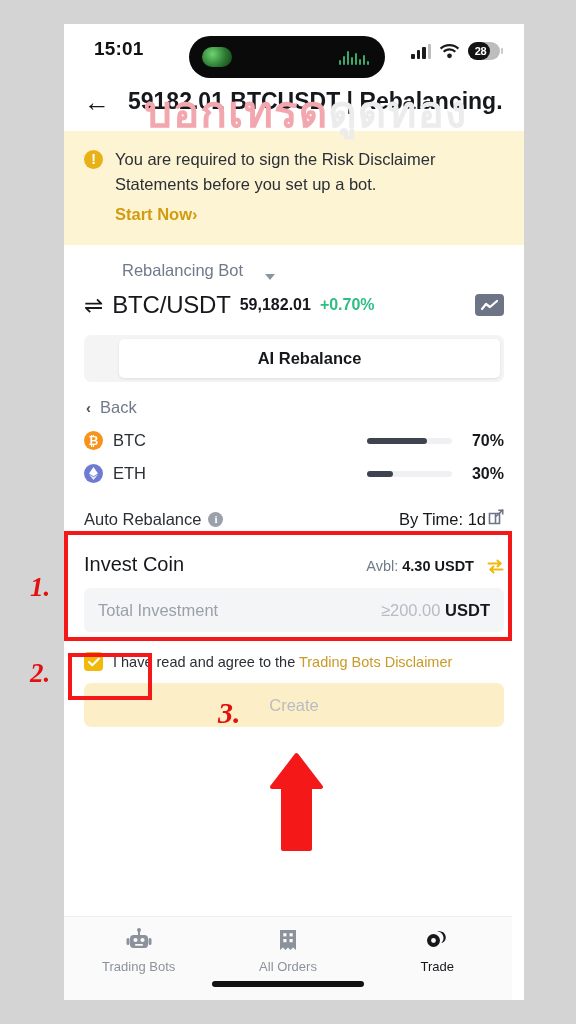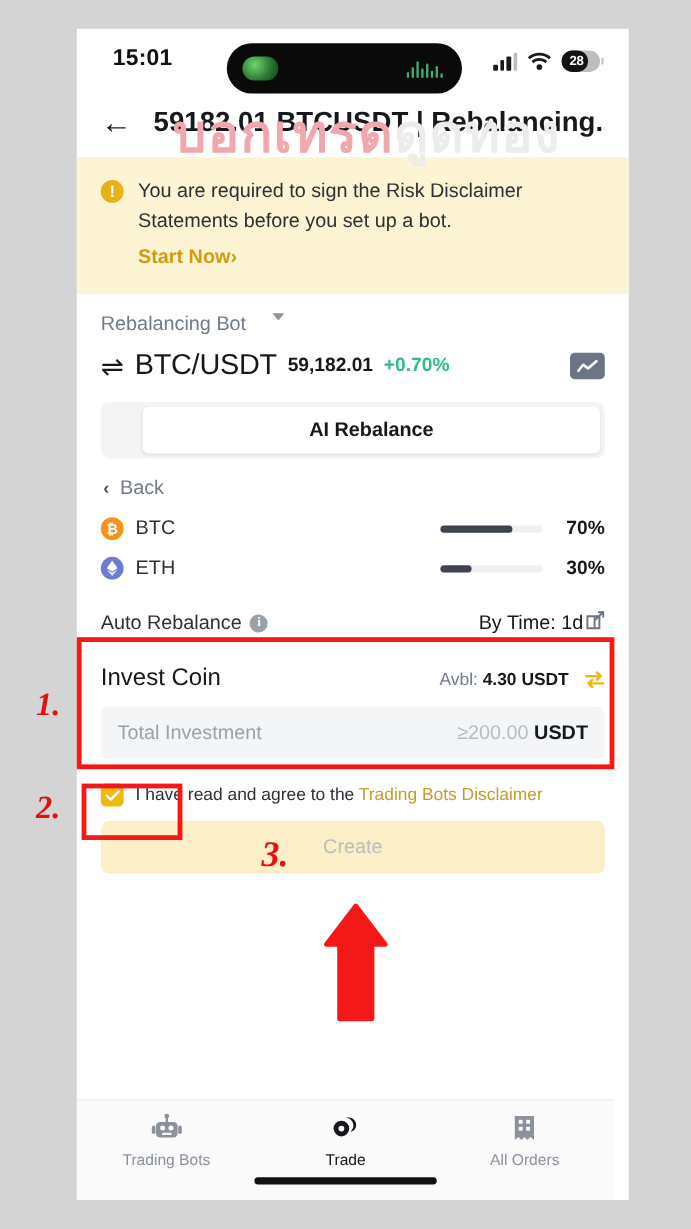--- a/index.html
+++ b/index.html
@@ -106,22 +106,22 @@
   }
   .notice-body { font-size: 16.5px; color: #2b2f36; line-height: 1.52; }
   .notice-link {
     display: inline-block; margin-top: 5px;
     color: #d39b10; font-weight: bold; font-size: 16.5px;
   }
 
   
   .pairblock { padding: 16px 20px 8px 20px; }
   .bot-select {
-    display: flex; align-items: flex-start; gap: 22px;
-    font-size: 16.5px; color: #707a8a;
+    display: flex; align-items: flex-end; gap: 22px;
+    font-size: 16.5px; color: #707a8a; margin-left: 38px;
   }
   .caret {
     width: 0; height: 0; border-left: 5px solid transparent;
     border-right: 5px solid transparent; border-top: 6px solid #8d959f;
   }
   .pairrow {
     display: flex; align-items: center; gap: 9px;
     margin-top: 11px;
   }
   .swapglyph { font-size: 23px; color: #16181c; line-height: 1; }
@@ -436,41 +436,41 @@
             <circle cx="13" cy="2" r="2" fill="#8c929c"></circle>
             <circle cx="9.5" cy="12" r="2.1" fill="#fafafa"></circle>
             <circle cx="16.5" cy="12" r="2.1" fill="#fafafa"></circle>
             <rect x="9" y="16" width="8" height="1.8" rx=".9" fill="#fafafa"></rect>
             <rect x="0.5" y="10" width="3" height="7" rx="1.5" fill="#8c929c"></rect>
             <rect x="22.5" y="10" width="3" height="7" rx="1.5" fill="#8c929c"></rect>
           </svg>
         </div>
         <div class="navlabel">Trading Bots</div>
       </div>
-      <div class="navitem active">
-        <div class="navicon">
-          <svg width="26" height="22" viewBox="0 0 26 22">
-            <path d="M13 2.5c3.6 0 6.5 2.9 6.5 6.5 0 2-.9 3.8-2.3 5 2.6-.5 4.6-2.8 4.6-5.6C21.8 5.1 19 2.3 15.6 2.3c-1 0-1.9.2-2.6.2z" fill="#16181c"></path>
-            <circle cx="9.5" cy="11.5" r="6.5" fill="#16181c"></circle>
-            <circle cx="9.5" cy="11.5" r="2.4" fill="#fafafa"></circle>
-          </svg>
-        </div>
-        <div class="navlabel">Trade</div>
-      </div>
       <div class="navitem">
         <div class="navicon">
           <svg width="22" height="24" viewBox="0 0 22 24">
             <path d="M3 2h16v20l-3-2.4-2.6 2.4-2.4-2.4L8.6 22 6 19.6 3 22z" fill="#8c929c"></path>
             <rect x="6.3" y="5.2" width="3.2" height="3.2" fill="#fafafa"></rect>
             <rect x="12.5" y="5.2" width="3.2" height="3.2" fill="#fafafa"></rect>
             <rect x="6.3" y="11" width="3.2" height="3.2" fill="#fafafa"></rect>
             <rect x="12.5" y="11" width="3.2" height="3.2" fill="#fafafa"></rect>
           </svg>
         </div>
         <div class="navlabel">All Orders</div>
+      </div>
+      <div class="navitem active">
+        <div class="navicon">
+          <svg width="26" height="22" viewBox="0 0 26 22">
+            <path d="M13 2.5c3.6 0 6.5 2.9 6.5 6.5 0 2-.9 3.8-2.3 5 2.6-.5 4.6-2.8 4.6-5.6C21.8 5.1 19 2.3 15.6 2.3c-1 0-1.9.2-2.6.2z" fill="#16181c"></path>
+            <circle cx="9.5" cy="11.5" r="6.5" fill="#16181c"></circle>
+            <circle cx="9.5" cy="11.5" r="2.4" fill="#fafafa"></circle>
+          </svg>
+        </div>
+        <div class="navlabel">Trade</div>
       </div>
       <div class="homebar"></div>
     </div>
 
     <div class="watermark">
       <span class="a">บอกเทรด</span><span class="b">ดูดทอง</span>
     </div>
 
   </div>
 

